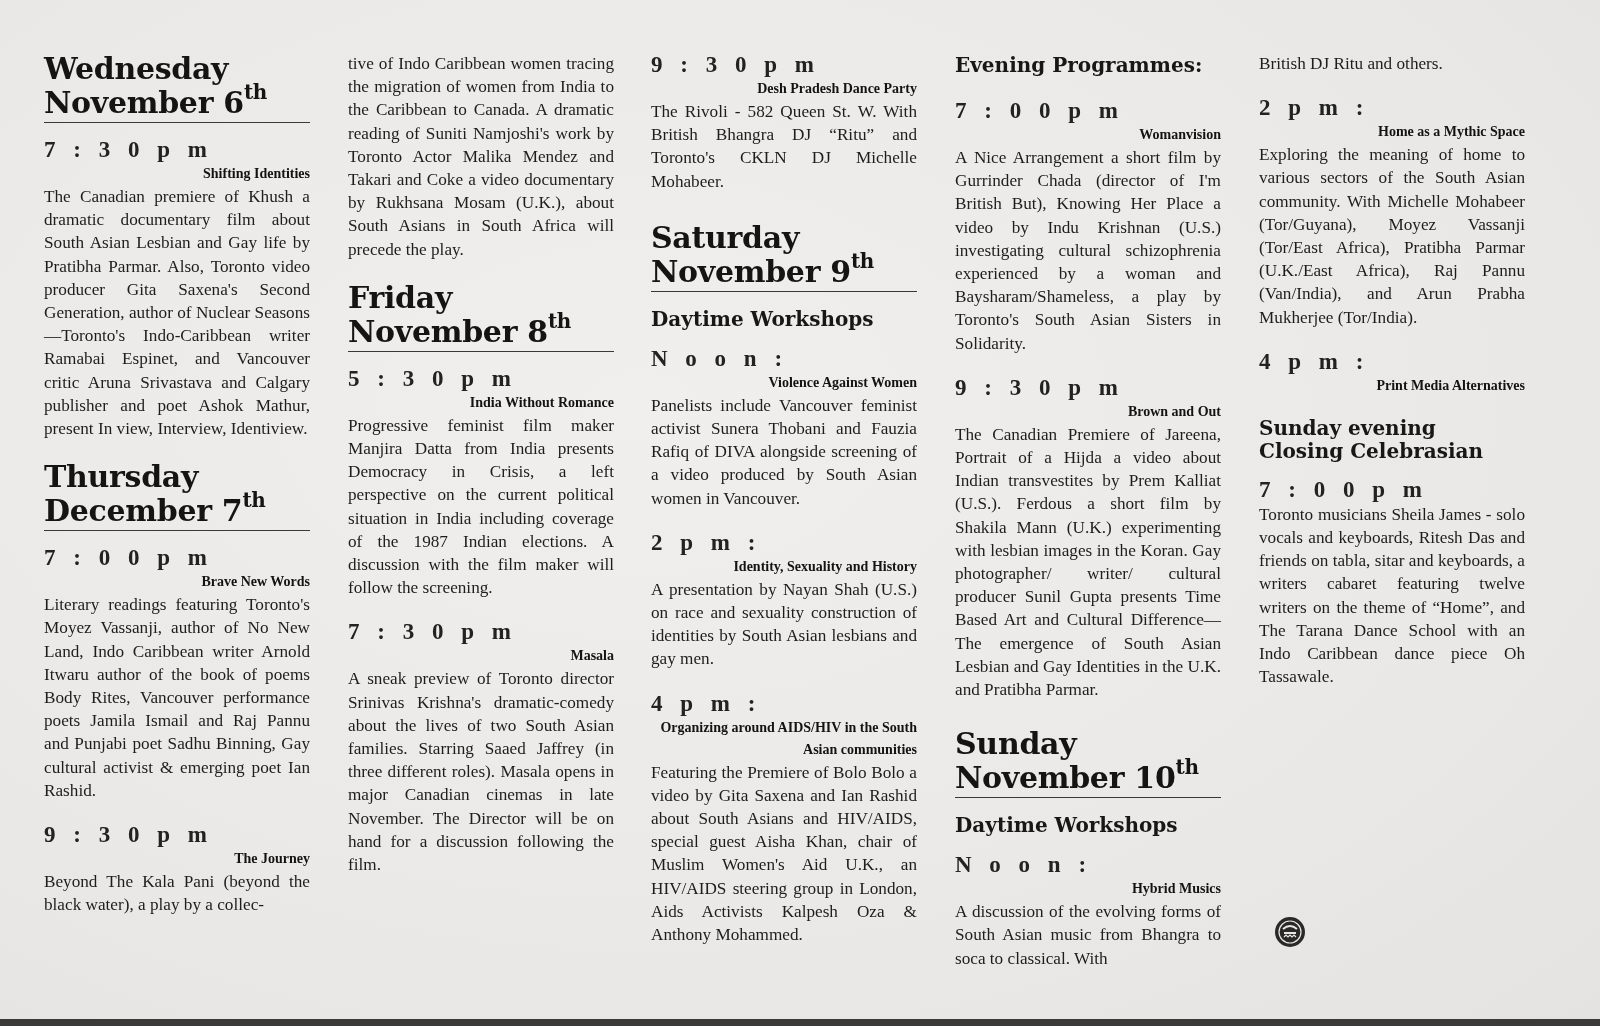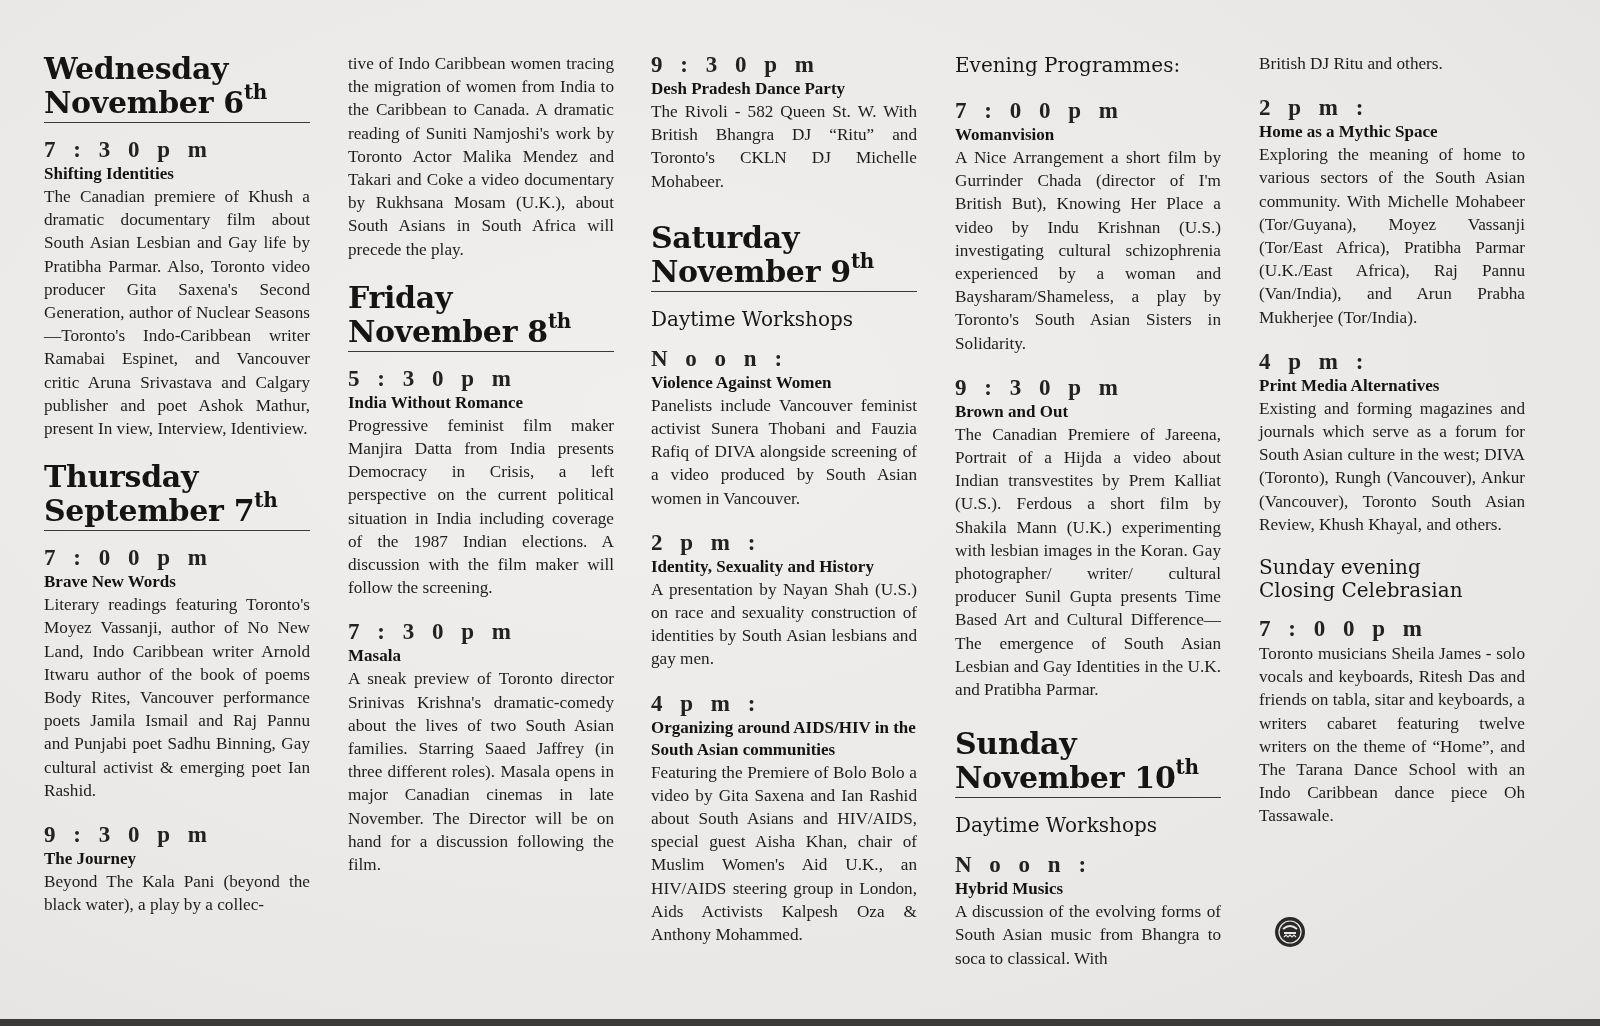--- a/index.html
+++ b/index.html
@@ -27,32 +27,32 @@
   .day-heading {
     font-family: "DejaVu Serif", serif; font-weight: bold;
     font-size: 30px; line-height: 34px; letter-spacing: -0.3px;
     color: #151413;
     border-bottom: 1.5px solid #3a3937;
     padding-bottom: 2px; margin-bottom: 14px;
     text-align: left;
   }
   .day-heading sup { font-size: 20px; vertical-align: 14px; line-height: 0; }
   .section-heading {
-    font-family: "DejaVu Serif", serif; font-weight: normal;
+    font-family: "DejaVu Serif", serif; font-weight: bold;
     font-size: 20px; line-height: 26px; color: #181716;
     margin: 0 0 14px 0; text-align: left;
   }
   .time {
     font-family: "Liberation Serif", serif;
     font-size: 23px; letter-spacing: 6px; line-height: 26px;
     color: #222; text-align: left; font-weight: bold;
   }
   .title {
-    font-weight: bold; font-size: 17px; line-height: 22px; color: #141312;
-    text-align: left;
+    font-weight: bold; font-size: 14px; line-height: 22px; color: #141312;
+    text-align: right;
   }
   .event { margin-bottom: 20px; }
   .gap-day { margin-top: 8px; }
   .logo {
     position: absolute; left: 1273px; top: 915px; width: 34px; height: 34px;
   }
 </style>
 </head>
 <body>
 
@@ -63,21 +63,21 @@
       <span>Wednesday</span><br>
       <span>November 6</span><sup>th</sup>
     </div>
     <div class="event">
       <div class="time">7 : 3 0 p m</div>
       <div class="title">Shifting Identities</div>
       <p>The Canadian premiere of Khush a dramatic documentary film about South Asian Lesbian and Gay life by Pratibha Parmar. Also, Toronto video producer Gita Saxena's Second Generation, author of Nuclear Seasons—Toronto's Indo-Caribbean writer Ramabai Espinet, and Vancouver critic Aruna Srivastava and Calgary publisher and poet Ashok Mathur, present In view, Interview, Identiview.</p>
     </div>
     <div class="day-heading gap-day">
       <span>Thursday</span><br>
-      <span>September 7</span><sup>th</sup>
+      <span>December 7</span><sup>th</sup>
     </div>
     <div class="event">
       <div class="time">7 : 0 0 p m</div>
       <div class="title">Brave New Words</div>
       <p>Literary readings featuring Toronto's Moyez Vassanji, author of No New Land, Indo Caribbean writer Arnold Itwaru author of the book of poems Body Rites, Vancouver performance poets Jamila Ismail and Raj Pannu and Punjabi poet Sadhu Binning, Gay cultural activist &amp; emerging poet Ian Rashid.</p>
     </div>
     <div class="event">
       <div class="time">9 : 3 0 p m</div>
       <div class="title">The Journey</div>
       <p>Beyond The Kala Pani (beyond the black water), a play by a collec-</p>
@@ -161,21 +161,20 @@
       <p>British DJ Ritu and others.</p>
     </div>
     <div class="event">
       <div class="time">2 p m :</div>
       <div class="title">Home as a Mythic Space</div>
       <p>Exploring the meaning of home to various sectors of the South Asian community. With Michelle Mohabeer (Tor/Guyana), Moyez Vassanji (Tor/East Africa), Pratibha Parmar (U.K./East Africa), Raj Pannu (Van/India), and Arun Prabha Mukherjee (Tor/India).</p>
     </div>
     <div class="event">
       <div class="time">4 p m :</div>
       <div class="title">Print Media Alternatives</div>
-      <p>Existing and forming magazines and journals which serve as a forum for South Asian culture in the west; DIVA (Toronto), Rungh (Vancouver), Ankur (Vancouver), Toronto South Asian Review, Khush Khayal, and others.</p>
     </div>
     <div class="section-heading" style="line-height:23px;width:230px;">Sunday evening Closing Celebrasian</div>
     <div class="event">
       <div class="time">7 : 0 0 p m</div>
       <p>Toronto musicians Sheila James - solo vocals and keyboards, Ritesh Das and friends on tabla, sitar and keyboards, a writers cabaret featuring twelve writers on the theme of “Home”, and The Tarana Dance School with an Indo Caribbean dance piece Oh Tassawale.</p>
     </div>
   </div>
 
   <svg class="logo" viewBox="0 0 34 34">
     <circle cx="17" cy="17" r="15" fill="#2a2928"></circle>

